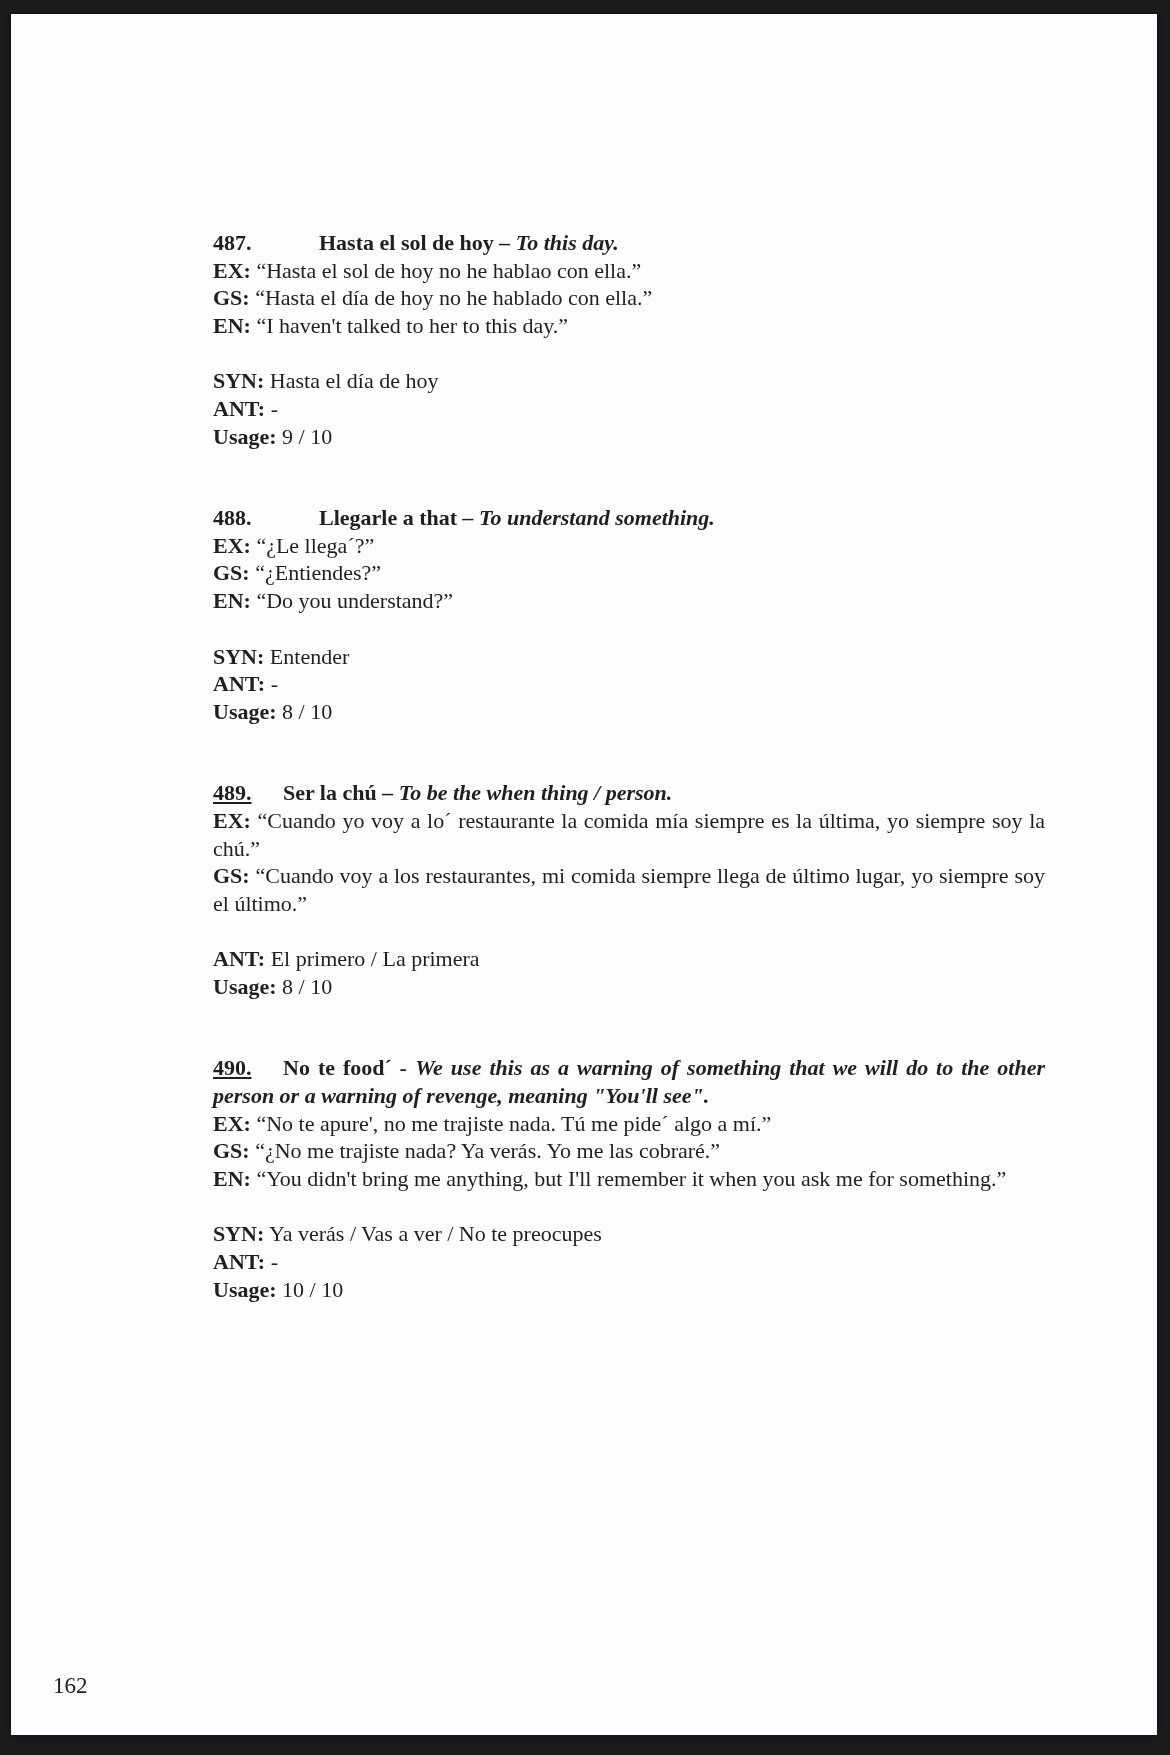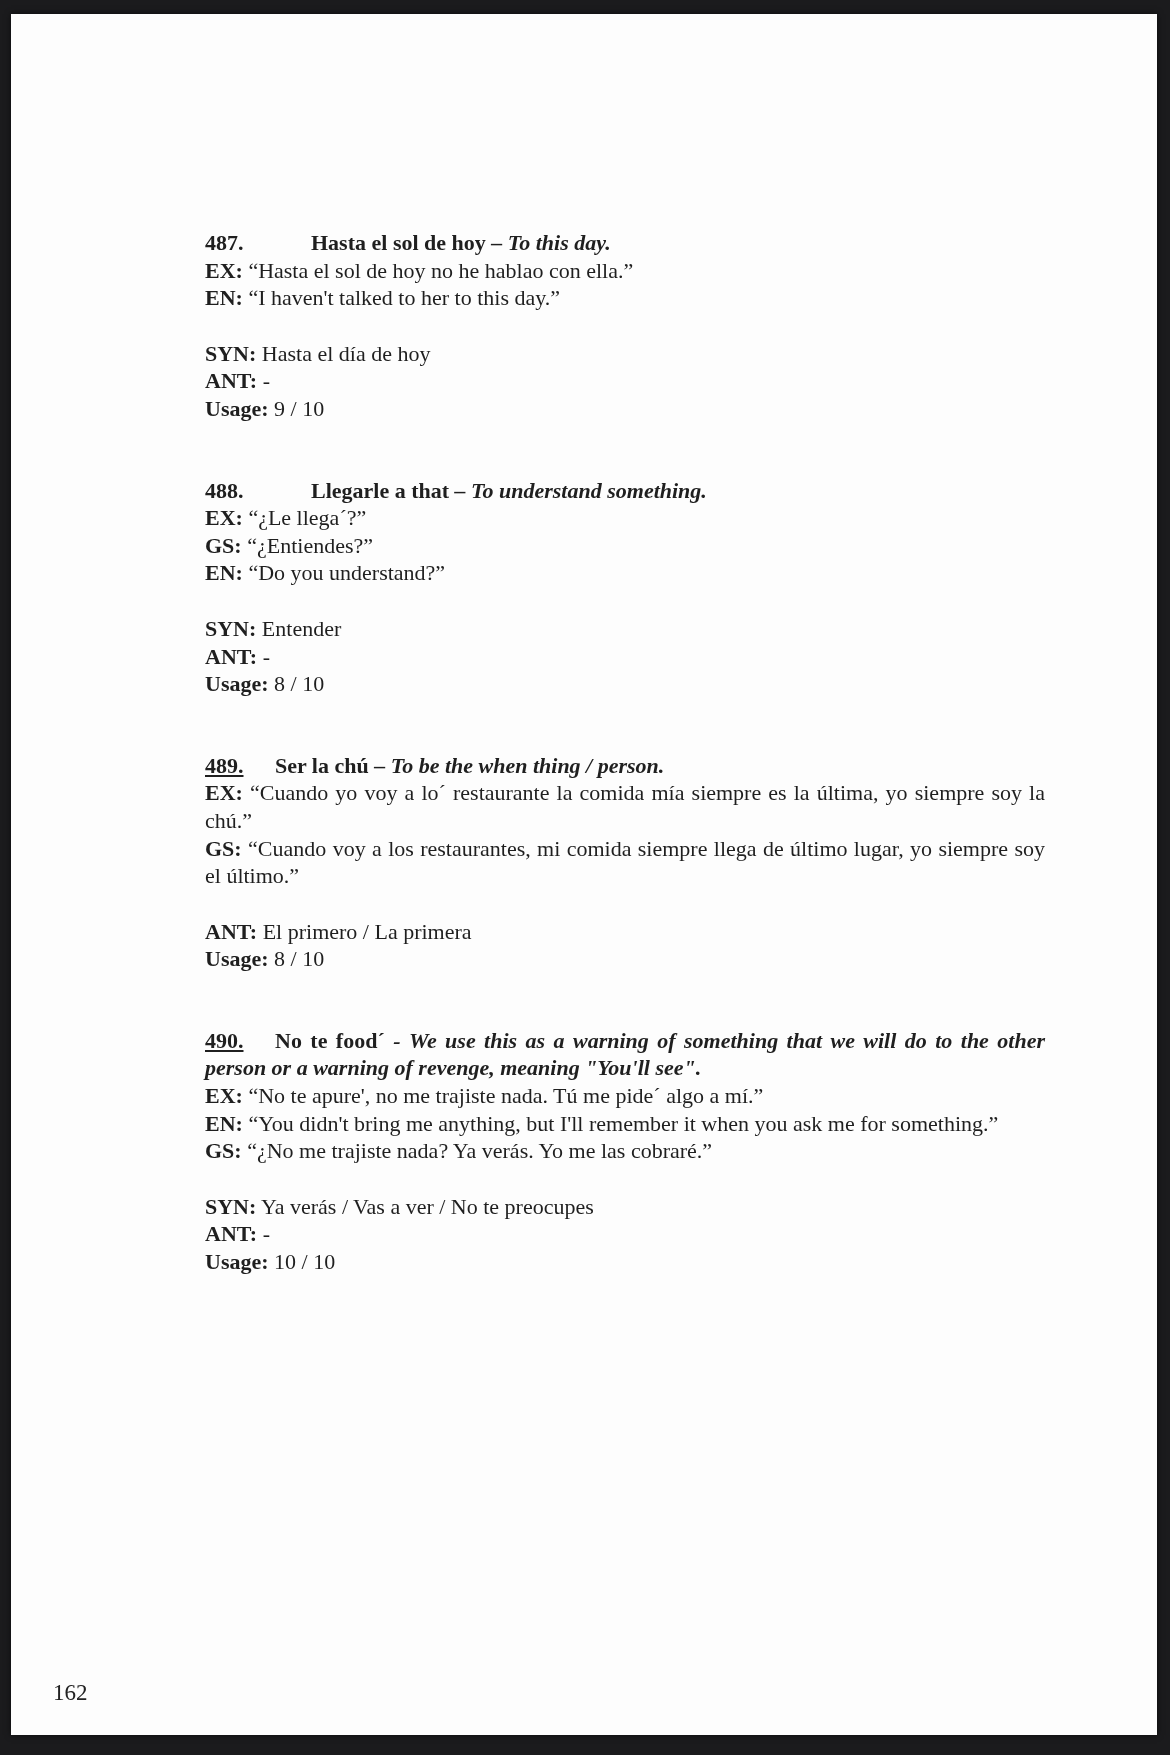--- a/index.html
+++ b/index.html
@@ -24,21 +24,21 @@
     background: #fdfdfd;
     box-shadow: 0 0 6px rgba(0,0,0,0.6);
     color: #1f1f1f;
   }
   .content {
     padding: 215px 112px 0 186px;
     font-size: 22px;
     line-height: 27.6px;
   }
   .entry {
-    margin: 0 0 54px 8px;
+    margin: 0 0 54px 16px;
   }
   .entry p {
     margin: 0;
     text-align: justify;
   }
   .title {
     font-weight: bold;
   }
   .num {
     display: inline-block;
@@ -46,35 +46,36 @@
   }
   .num.wide   { min-width: 106px; }
   .num.narrow { min-width: 70px; text-decoration: underline; }
   .phrase { font-weight: bold; }
   .gloss  { font-weight: bold; font-style: italic; }
   .lbl    { font-weight: bold; }
   .meta   { margin-top: 28px; }
   .pageno {
     position: absolute;
     left: 42px;
-    bottom: 29px;
+    bottom: 36px;
     font-size: 23px;
     color: #222;
   }
 </style>
 </head>
 <body>
 
 <div class="frame">
   <div class="page">
     <div class="content">
 
       <section class="entry">
         <p class="title"><span class="num wide">487.</span><span class="phrase">Hasta el sol de hoy</span> <span class="gloss">–</span> <span class="gloss">To this day.</span></p>
         <p><span class="lbl">EX:</span> <span>“Hasta el sol de hoy no he hablao con ella.”</span></p>
+        <p><span class="lbl">GS:</span> <span>“Hasta el día de hoy no he hablado con ella.”</span></p>
         <p><span class="lbl">EN:</span> <span>“I haven't talked to her to this day.”</span></p>
         <div class="meta">
           <p><span class="lbl">SYN:</span> <span>Hasta el día de hoy</span></p>
           <p><span class="lbl">ANT:</span> <span>-</span></p>
           <p><span class="lbl">Usage:</span> <span>9 / 10</span></p>
         </div>
       </section>
 
       <section class="entry">
         <p class="title"><span class="num wide">488.</span><span class="phrase">Llegarle a that</span> <span class="gloss">–</span> <span class="gloss">To understand something.</span></p>
@@ -94,22 +95,22 @@
         <p><span class="lbl">GS:</span> <span>“Cuando voy a los restaurantes, mi comida siempre llega de último lugar, yo siempre soy el último.”</span></p>
         <div class="meta">
           <p><span class="lbl">ANT:</span> <span>El primero / La primera</span></p>
           <p><span class="lbl">Usage:</span> <span>8 / 10</span></p>
         </div>
       </section>
 
       <section class="entry">
         <p class="title"><span class="num narrow">490.</span><span class="phrase">No te food´</span> <span class="gloss">-</span> <span class="gloss">We use this as a warning of something that we will do to the other person or a warning of revenge, meaning "You'll see".</span></p>
         <p><span class="lbl">EX:</span> <span>“No te apure', no me trajiste nada. Tú me pide´ algo a mí.”</span></p>
+        <p><span class="lbl">GS:</span> <span>“¿No me trajiste nada? Ya verás. Yo me las cobraré.”</span></p>
         <p><span class="lbl">EN:</span> <span>“You didn't bring me anything, but I'll remember it when you ask me for something.”</span></p>
-        <p><span class="lbl">GS:</span> <span>“¿No me trajiste nada? Ya verás. Yo me las cobraré.”</span></p>
         <div class="meta">
           <p><span class="lbl">SYN:</span> <span>Ya verás / Vas a ver / No te preocupes</span></p>
           <p><span class="lbl">ANT:</span> <span>-</span></p>
           <p><span class="lbl">Usage:</span> <span>10 / 10</span></p>
         </div>
       </section>
 
     </div>
     <div class="pageno">162</div>
   </div>

